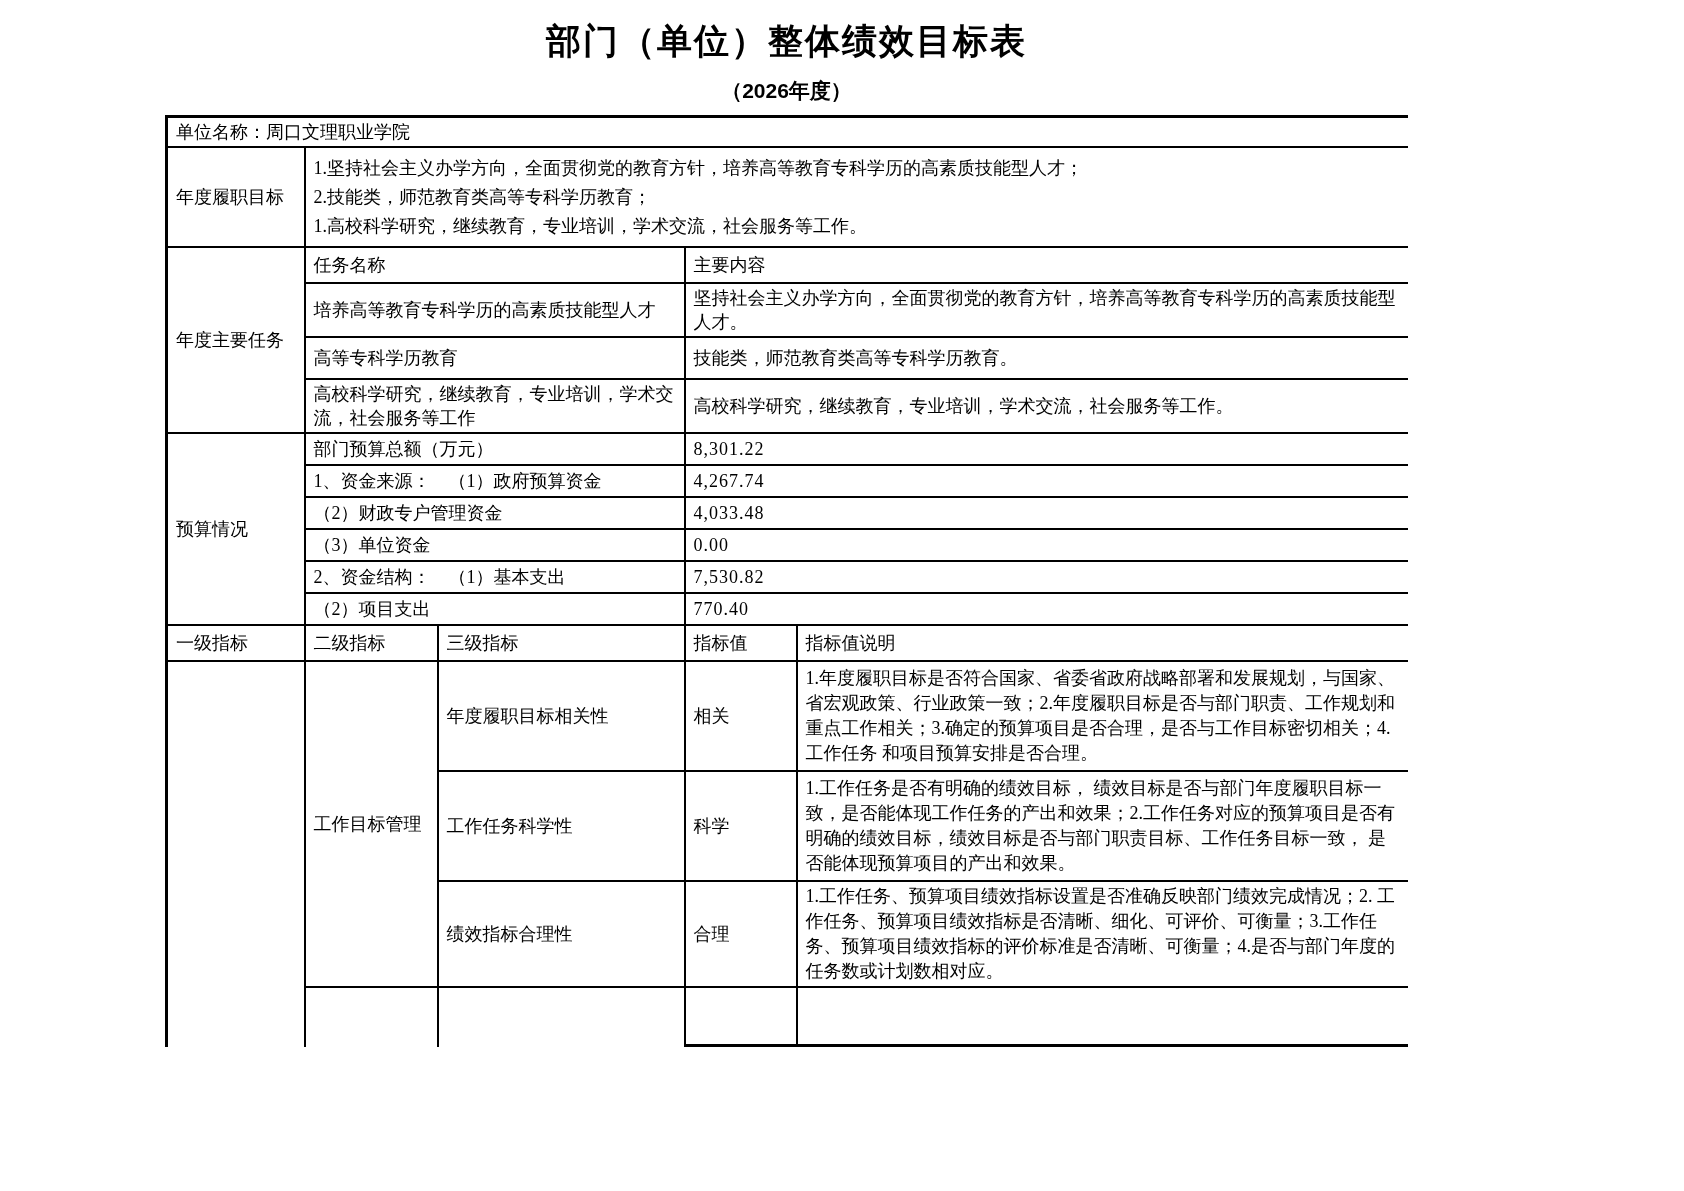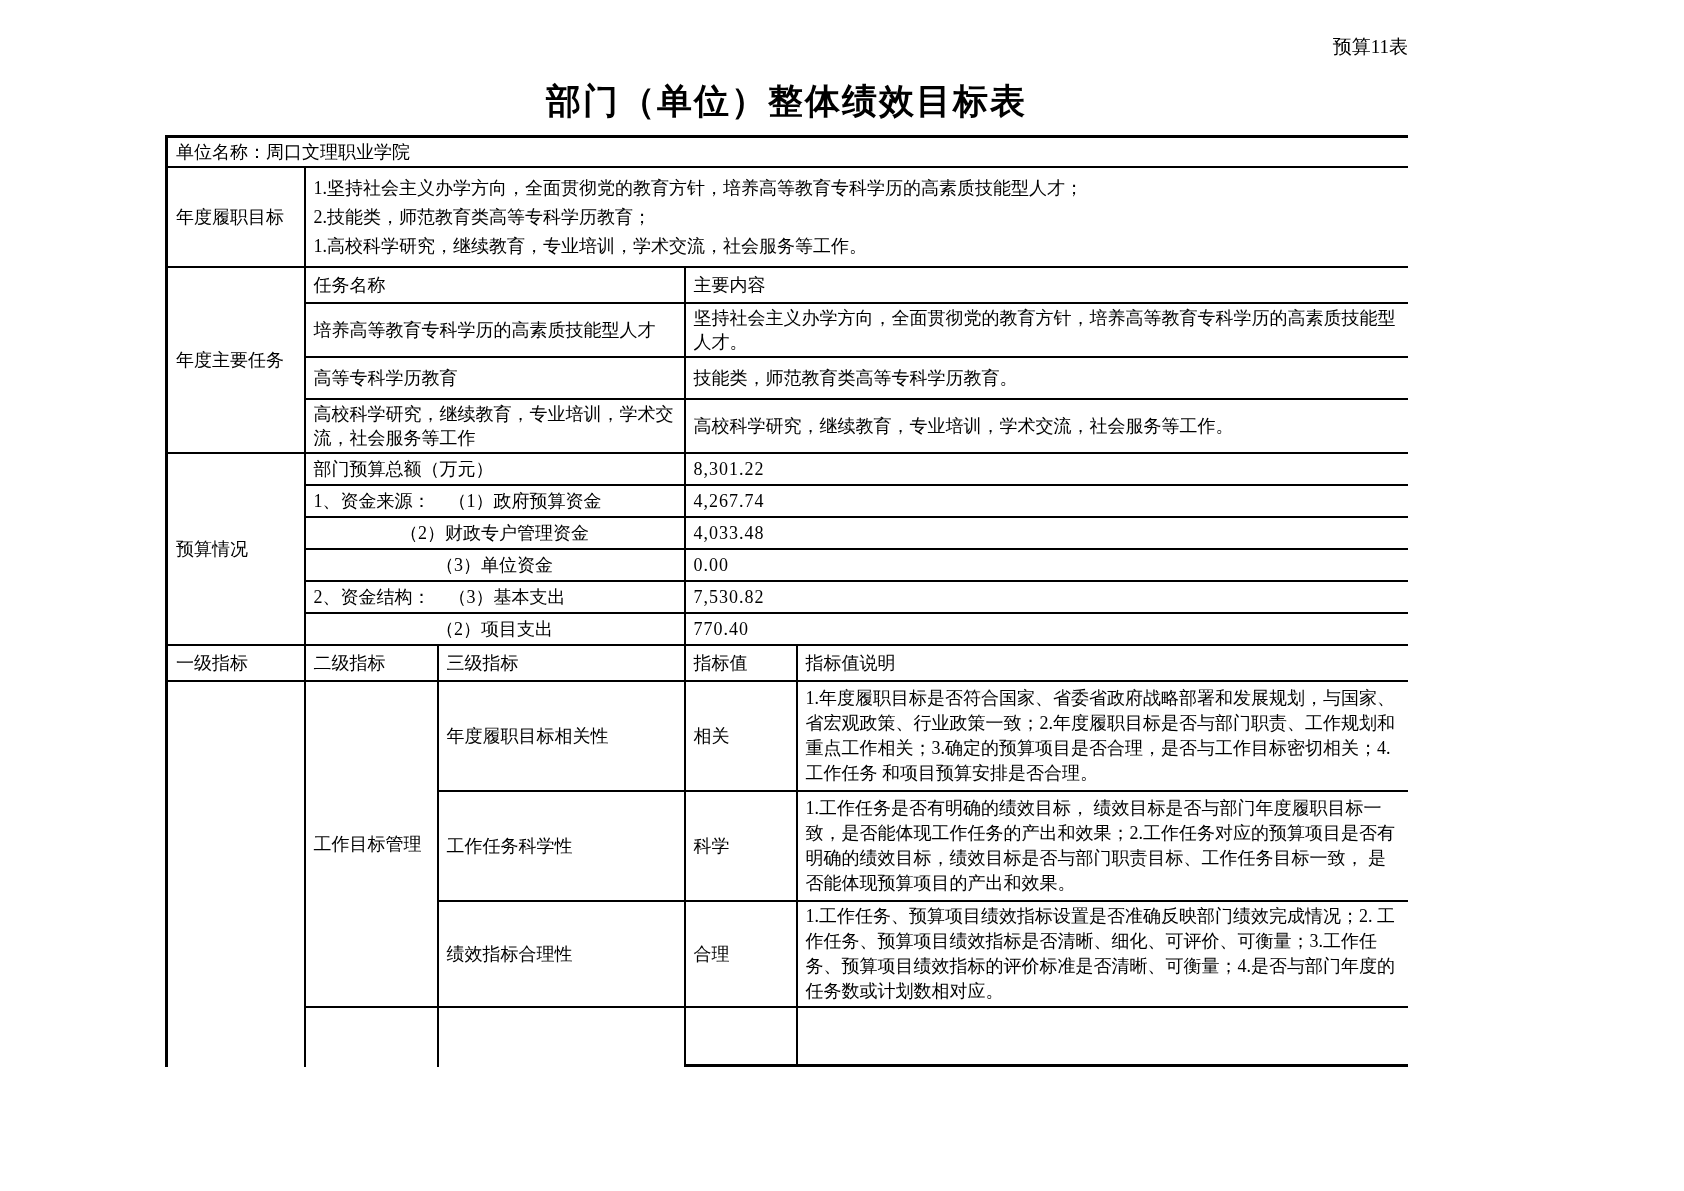--- a/index.html
+++ b/index.html
@@ -9,36 +9,36 @@
   .corner{ text-align:right;padding-top:34px;font-size:19px;}
   .title{text-align:center;margin-top:18px;font-size:35px;font-weight:900;letter-spacing:2px;
          font-family:"Liberation Sans","DejaVu Sans",sans-serif;}
   .subtitle{text-align:center;margin-top:12px;font-size:21px;font-weight:bold;
             font-family:"Liberation Sans","DejaVu Sans",sans-serif;}
   .table-clip{margin-top:10px;height:932px;overflow:hidden;position:relative;}
   table.grid{border-collapse:collapse;table-layout:fixed;width:1243px;border:3px solid #000;}
   table.grid td{border:2px solid #000;font-size:18px;padding:2px 8px;vertical-align:middle;overflow:hidden;}
   .ac{text-align:left;}
   .al{text-align:left;}
-  .indent{text-align:center;padding-left:166px;border-radius:7px;}
+  .indent{text-align:left;padding-left:166px;border-radius:7px;}
   .num{font-size:19px;letter-spacing:1px;}
   .goals div{line-height:29px;}
   .desc{font-size:17.5px;line-height:25px;padding:4px 9px;text-align:left;}
   .desc-top{vertical-align:top;padding-top:12px;}
   .peek-cell{position:relative;}
   .clip-edge{position:absolute;left:520px;right:0;bottom:0;height:3px;background:#000;}
   .footer{text-align:center;margin-top:30px;font-size:20px;letter-spacing:5px;}
 </style>
 </head>
 <body>
 
 <div class="doc">
 
-  <div class="corner">预算11表</div>
   <div class="title">部门（单位）整体绩效目标表</div>
+  <div class="subtitle">（2026年度）</div>
 
   <div class="table-clip">
     <table class="grid">
       <colgroup>
         <col style="width:138px">
           <col style="width:133px">
           <col style="width:247px">
           <col style="width:112px">
           <col style="width:613px">
       </colgroup>
@@ -86,21 +86,21 @@
         </tr>
         <tr style="height:32px">
           <td colspan="2" class="indent">（2）财政专户管理资金</td>
           <td colspan="2" class="ac num">4,033.48</td>
         </tr>
         <tr style="height:32px">
           <td colspan="2" class="indent">（3）单位资金</td>
           <td colspan="2" class="ac num">0.00</td>
         </tr>
         <tr style="height:32px">
-          <td colspan="2" class="al">2、资金结构：　（3）基本支出</td>
+          <td colspan="2" class="al">2、资金结构：　（1）基本支出</td>
           <td colspan="2" class="ac num">7,530.82</td>
         </tr>
         <tr style="height:32px">
           <td colspan="2" class="indent">（2）项目支出</td>
           <td colspan="2" class="ac num">770.40</td>
         </tr>
 
         <tr style="height:36px">
           <td class="ac">一级指标</td>
           <td class="ac">二级指标</td>

